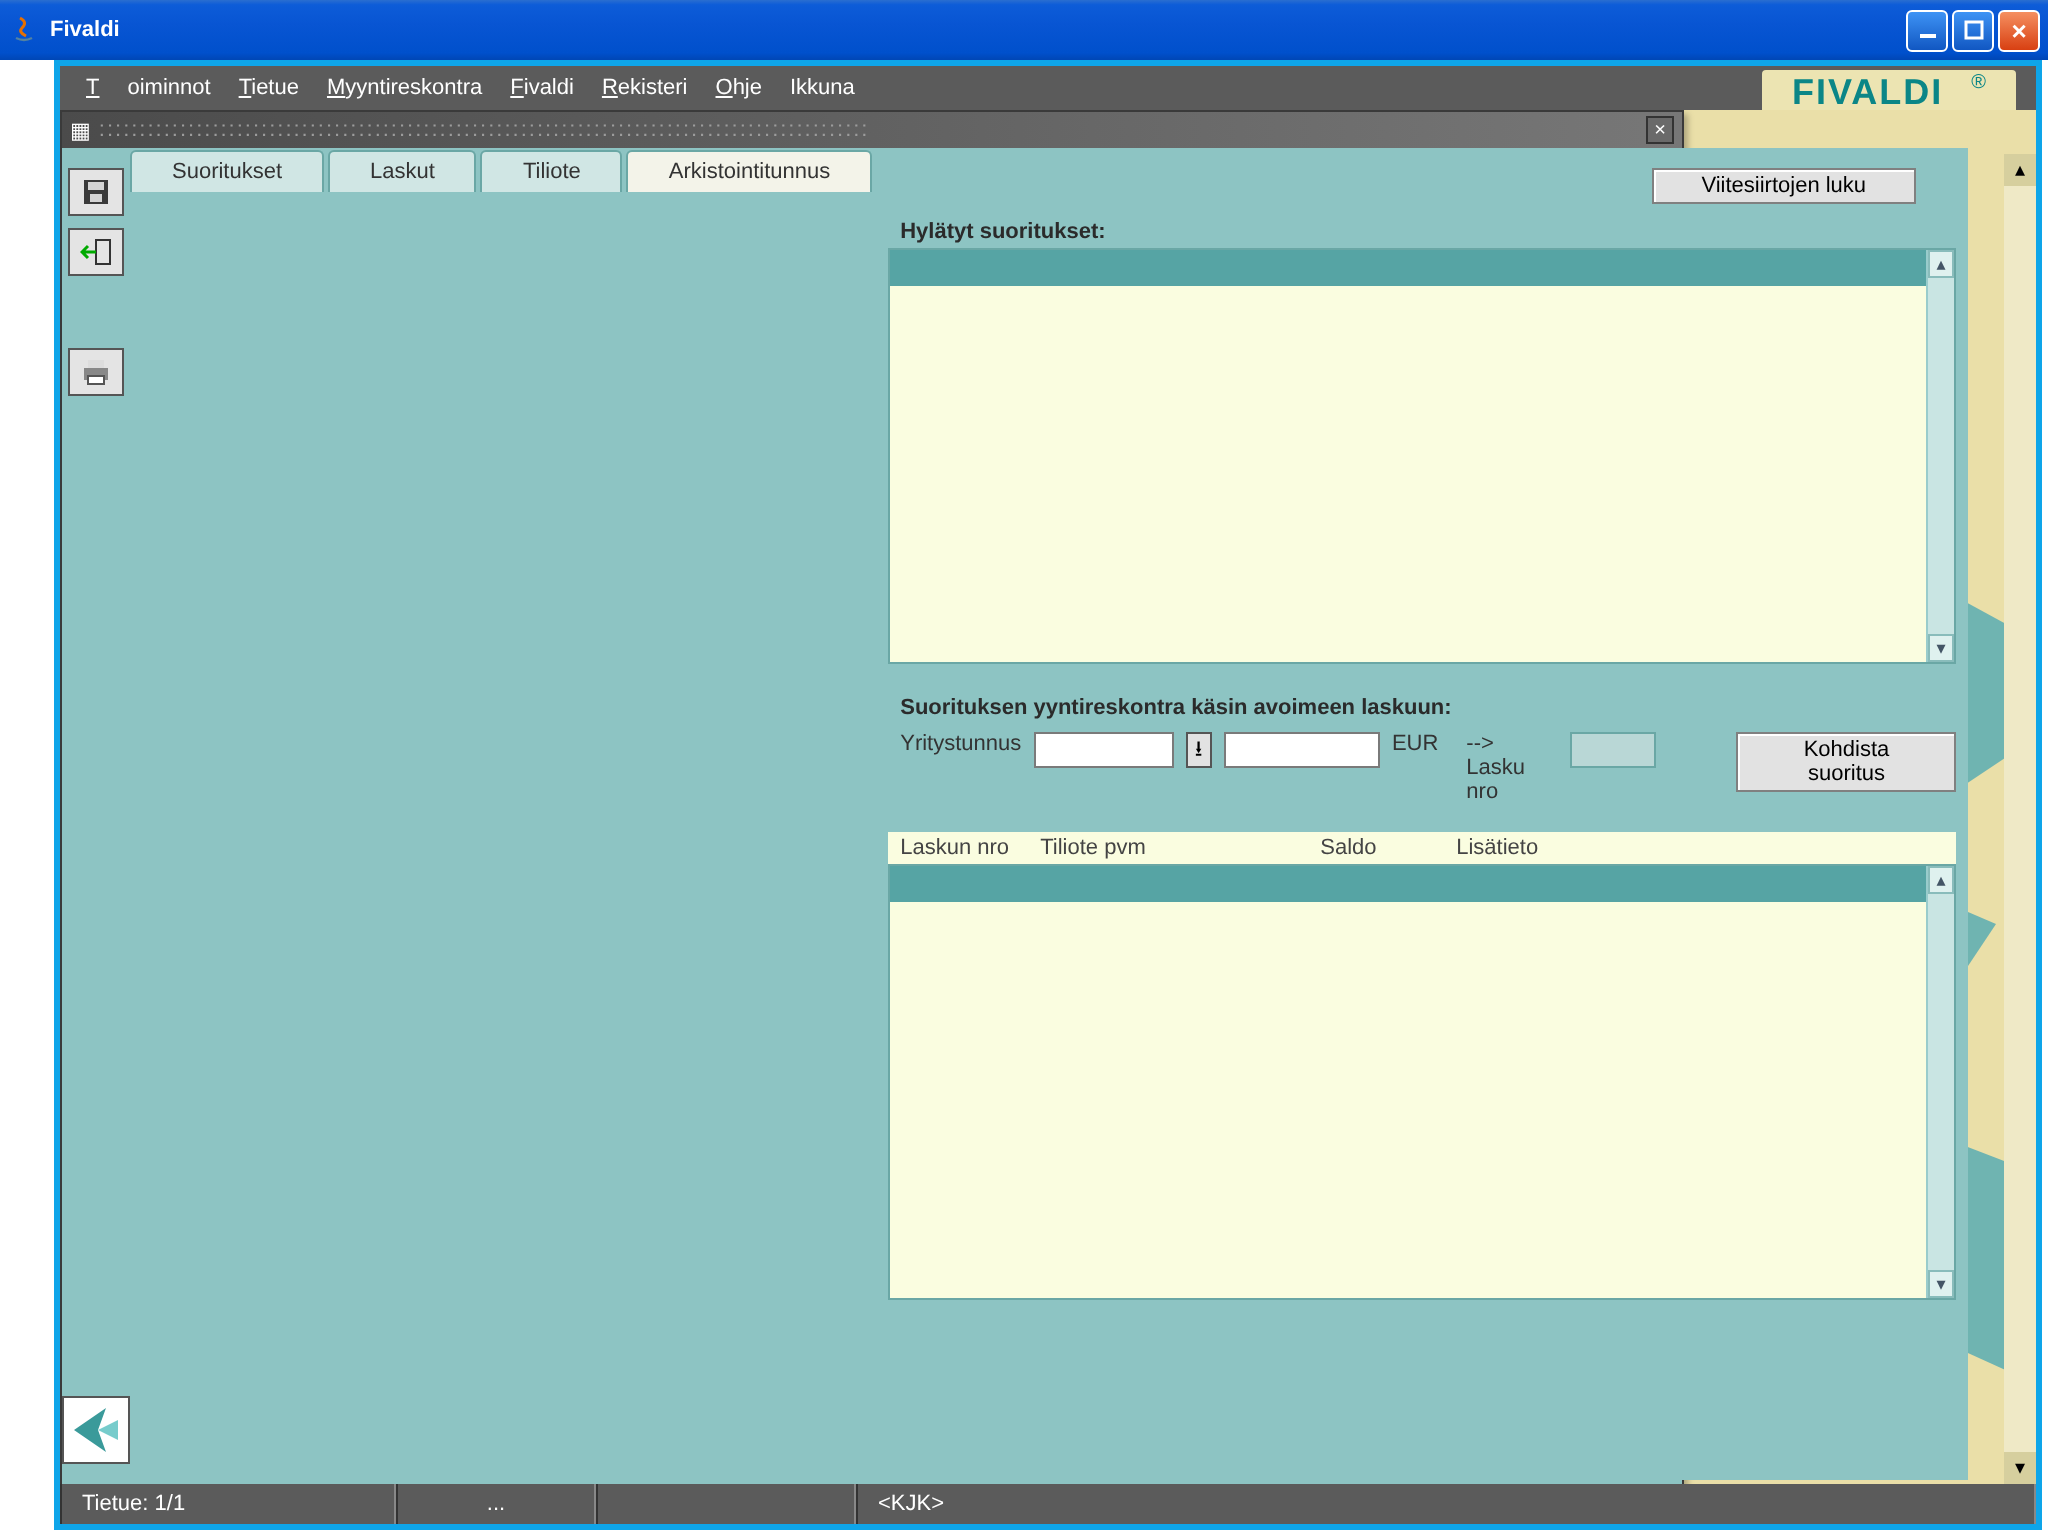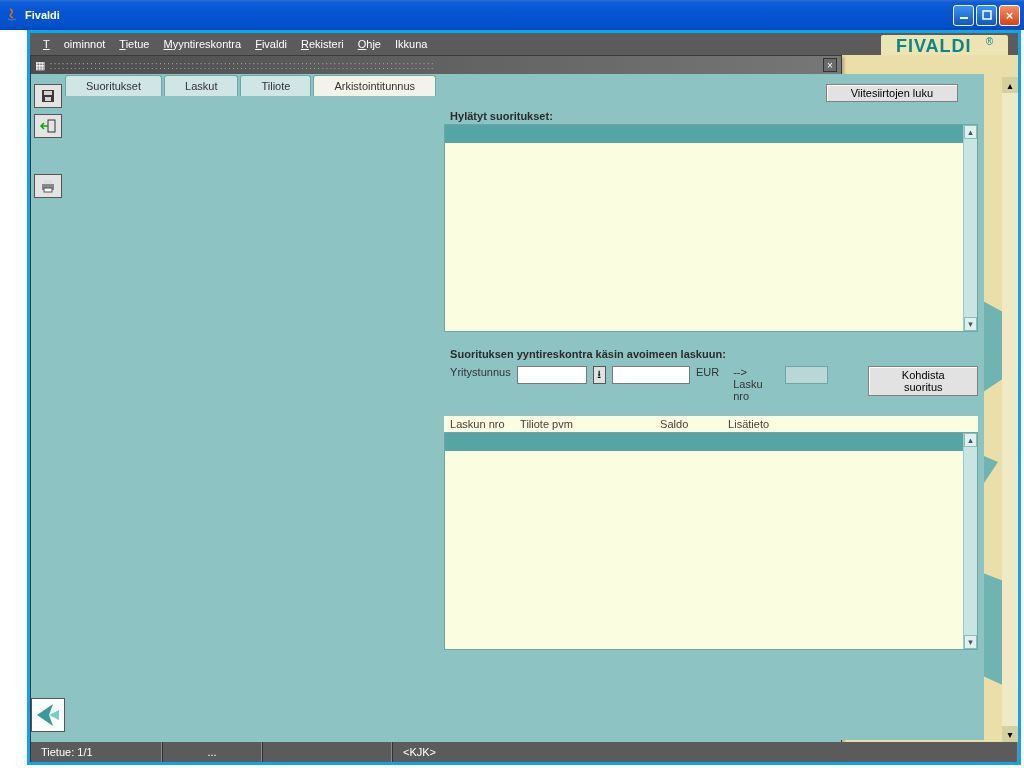--- a/index.html
+++ b/index.html
@@ -220,18 +220,18 @@
                 <div class="arr bot">▾</div>
               </div>
             </div>
           </div>
         </div>
       </div>
     </div>
   </div>
 
   <div class="statusbar">
-    <div class="status-cell" style="width:132px">Tietue: 1/1</div>
+    <div class="status-cell" style="width:168px">Tietue: 1/1</div>
     <div class="status-cell" style="width:100px; justify-content:center;">...</div>
     <div class="status-cell" style="width:130px"></div>
     <div class="status-cell" style="flex:1">&lt;KJK&gt;</div>
   </div>
 </div>
 
 </body></html>

